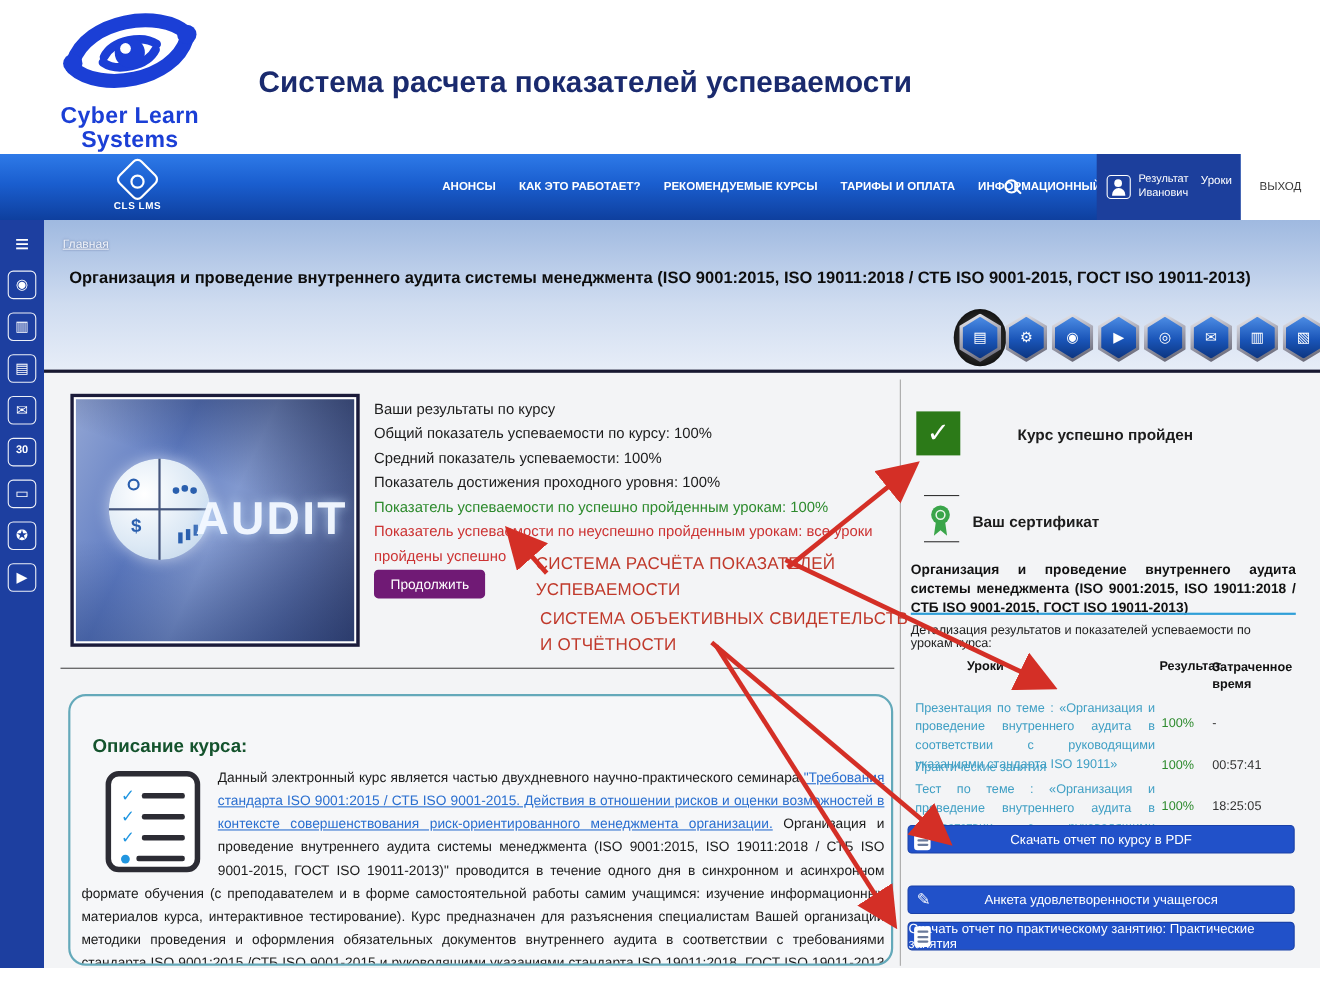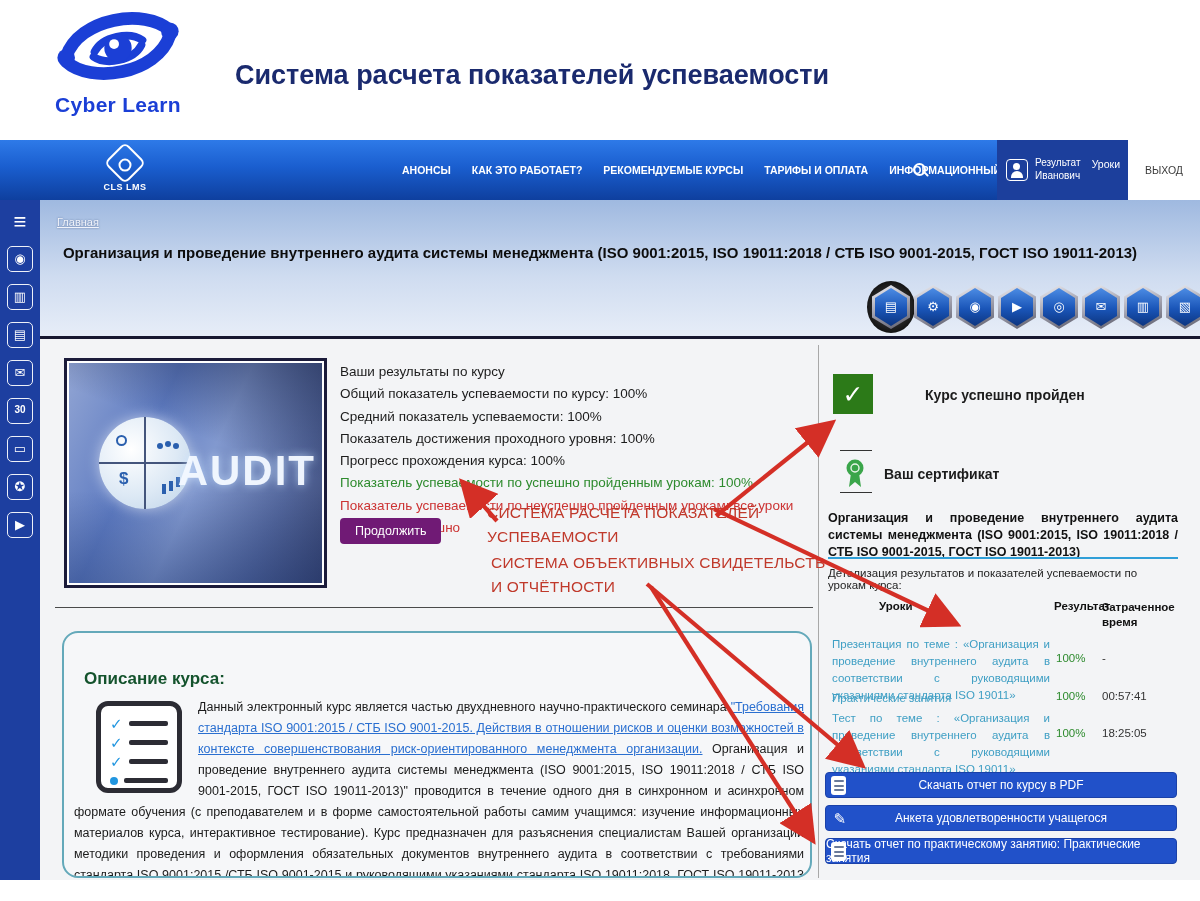--- a/index.html
+++ b/index.html
@@ -159,20 +159,21 @@
         <g fill="none" stroke="#1b3fd6" stroke-width="8" stroke-linecap="round">
           <path d="M46,51 C54,35 82,30 95,39"></path>
           <path d="M94,44 C86,60 58,65 45,56"></path>
         </g>
         <circle cx="17" cy="57" r="9" fill="#1b3fd6"></circle>
         <circle cx="123" cy="30" r="9" fill="#1b3fd6"></circle>
         <circle cx="70" cy="47" r="14" fill="#1b3fd6"></circle>
         <circle cx="66" cy="43" r="5" fill="#fff"></circle>
       </svg>
       <div class="logo-text">Cyber Learn</div>
+      <div class="logo-text">Systems</div>
     </div>
     <div class="page-title">Система расчета показателей успеваемости</div>
   </div>
 
   <div class="navbar">
     <div class="cls-logo">
       <div class="cls-diamond"></div>
       <div class="cls-caption">CLS LMS</div>
     </div>
     <div class="nav-menu">
@@ -258,21 +259,20 @@
       <span class="audit-chart"></span>
     </div>
     <div class="audit-label">AUDIT</div>
   </div>
 
   <div class="results">
     <div>Ваши результаты по курсу</div>
     <div>Общий показатель успеваемости по курсу: 100%</div>
     <div>Средний показатель успеваемости: 100%</div>
     <div>Показатель достижения проходного уровня: 100%</div>
-    <div>Прогресс прохождения курса: 100%</div>
     <div class="res-green">Показатель успеваемости по успешно пройденным урокам: 100%</div>
     <div class="res-red">Показатель успеваемости по неуспешно пройденным урокам: все уроки пройдены успешно</div>
   </div>
   <button class="continue-btn">Продолжить</button>
 
   <div class="annot annot-1">
     <div>СИСТЕМА РАСЧЁТА ПОКАЗАТЕЛЕЙ</div>
     <div>УСПЕВАЕМОСТИ</div>
   </div>
   <div class="annot annot-2">
@@ -332,21 +332,21 @@
   <div class="time-val" style="top:652px;">-</div>
 
   <div class="lesson" style="top:690px;">Практические занятия</div>
   <div class="result-val" style="top:690px;">100%</div>
   <div class="time-val" style="top:690px;">00:57:41</div>
 
   <div class="lesson" style="top:710px;">Тест по теме : «Организация и проведение внутреннего аудита в соответствии с руководящими указаниями стандарта ISO 19011»</div>
   <div class="result-val" style="top:727px;">100%</div>
   <div class="time-val" style="top:727px;">18:25:05</div>
 
-  <div class="action-btn" style="top:772px;">
+  <div class="action-btn" style="top:750px;">
     <span class="btn-icon">
         <i></i>
         <i></i>
         <i></i>
       </span>
     <span>Скачать отчет по курсу в PDF</span>
   </div>
   <div class="action-btn" style="top:805px;">
     <span class="btn-icon pencil"></span>
     <span>Анкета удовлетворенности учащегося</span>

